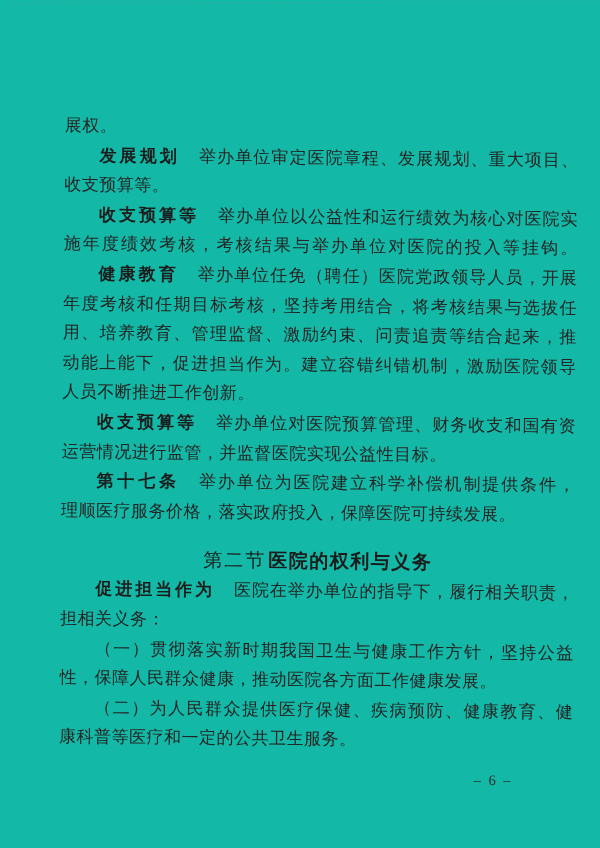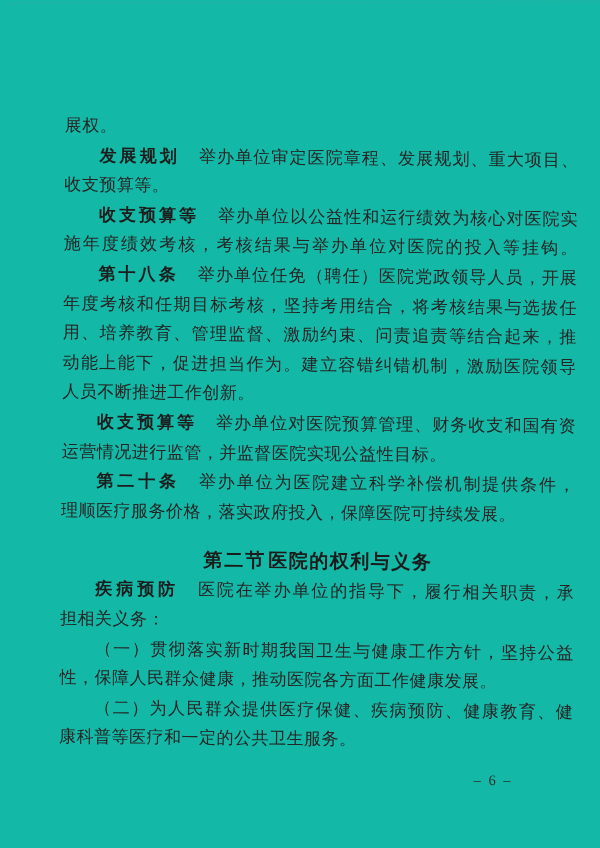--- a/index.html
+++ b/index.html
@@ -29,21 +29,21 @@
   .ind{padding-left:35px;}
   .term{
     font-weight:700;letter-spacing:2.5px;margin-right:19px;color:#1c1c1c;
   }
   .term:empty{display:none;margin:0;}
   .sec{
     height:31px;line-height:31px;margin-top:18px;
     text-align:center;font-weight:700;font-size:19px;
     letter-spacing:1.5px;color:#1b1b1b;
   }
-  .sec .sec-term{margin-right:2px;font-weight:700;letter-spacing:2px;}
+  .sec .sec-term{margin-right:2px;font-weight:400;letter-spacing:2px;}
   .footer{
     position:absolute;top:657px;right:60px;
     font-size:14.5px;letter-spacing:2px;color:#2d2d2d;
   }
 </style>
 </head>
 <body>
 
 <div class="page">
   <div class="scan-edge"></div>
@@ -53,41 +53,41 @@
     <div class="ln"><span>展权。</span></div>
 
     <div class="ln jf ind"><span class="term">发展规划</span><span>举办单位审定医院章程、发展规划、重大项目、</span></div>
 
     <div class="ln"><span>收支预算等。</span></div>
 
     <div class="ln jf ind"><span class="term">收支预算等</span><span>举办单位以公益性和运行绩效为核心对医院实</span></div>
 
     <div class="ln jf"><span>施年度绩效考核，考核结果与举办单位对医院的投入等挂钩。</span></div>
 
-    <div class="ln jf ind"><span class="term">第十八条</span><span>举办单位任免（聘任）医院党政领导人员，开展</span></div>
+    <div class="ln jf ind"><span class="term">健康教育</span><span>举办单位任免（聘任）医院党政领导人员，开展</span></div>
 
     <div class="ln jf"><span>年度考核和任期目标考核，坚持考用结合，将考核结果与选拔任</span></div>
 
     <div class="ln jf"><span>用、培养教育、管理监督、激励约束、问责追责等结合起来，推</span></div>
 
     <div class="ln jf"><span>动能上能下，促进担当作为。建立容错纠错机制，激励医院领导</span></div>
 
     <div class="ln"><span>人员不断推进工作创新。</span></div>
 
     <div class="ln jf ind"><span class="term">收支预算等</span><span>举办单位对医院预算管理、财务收支和国有资产</span></div>
 
     <div class="ln"><span>运营情况进行监管，并监督医院实现公益性目标。</span></div>
 
-    <div class="ln jf ind"><span class="term">第二十条</span><span>举办单位为医院建立科学补偿机制提供条件，</span></div>
+    <div class="ln jf ind"><span class="term">第十七条</span><span>举办单位为医院建立科学补偿机制提供条件，</span></div>
 
     <div class="ln"><span>理顺医疗服务价格，落实政府投入，保障医院可持续发展。</span></div>
 
     <div class="sec"><span class="sec-term">第二节</span><span>医院的权利与义务</span></div>
 
-    <div class="ln jf ind"><span class="term">疾病预防</span><span>医院在举办单位的指导下，履行相关职责，承</span></div>
+    <div class="ln jf ind"><span class="term">促进担当作为</span><span>医院在举办单位的指导下，履行相关职责，承</span></div>
 
     <div class="ln"><span>担相关义务：</span></div>
 
     <div class="ln jf ind"><span>（一）贯彻落实新时期我国卫生与健康工作方针，坚持公益</span></div>
 
     <div class="ln"><span>性，保障人民群众健康，推动医院各方面工作健康发展。</span></div>
 
     <div class="ln jf ind"><span>（二）为人民群众提供医疗保健、疾病预防、健康教育、健</span></div>
 
     <div class="ln"><span>康科普等医疗和一定的公共卫生服务。</span></div>

